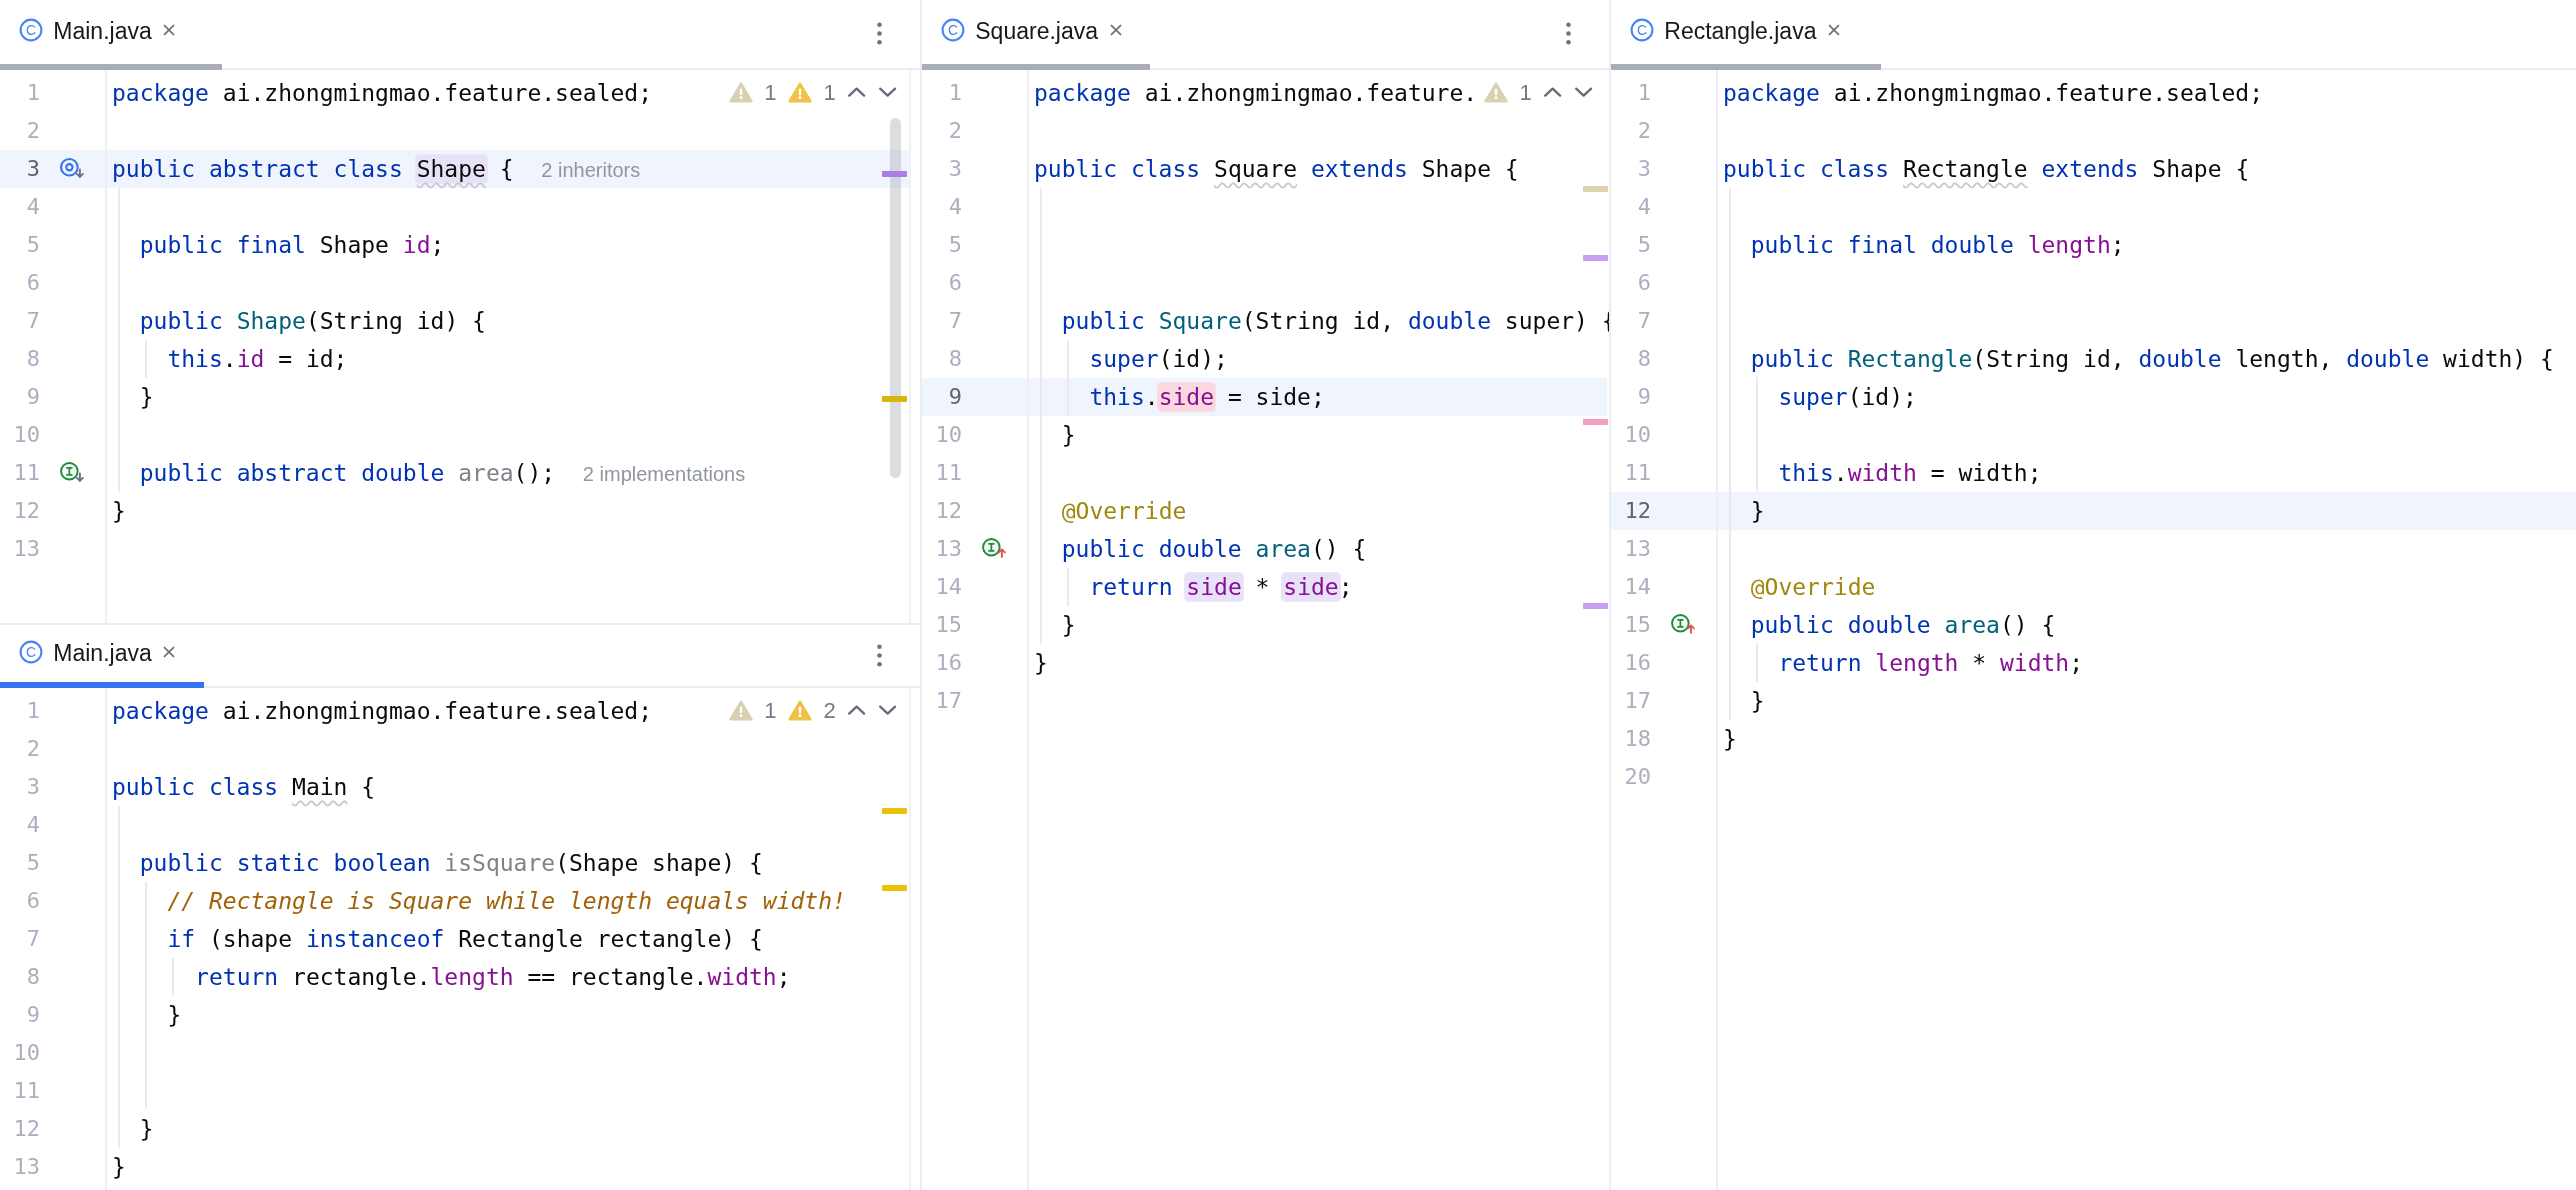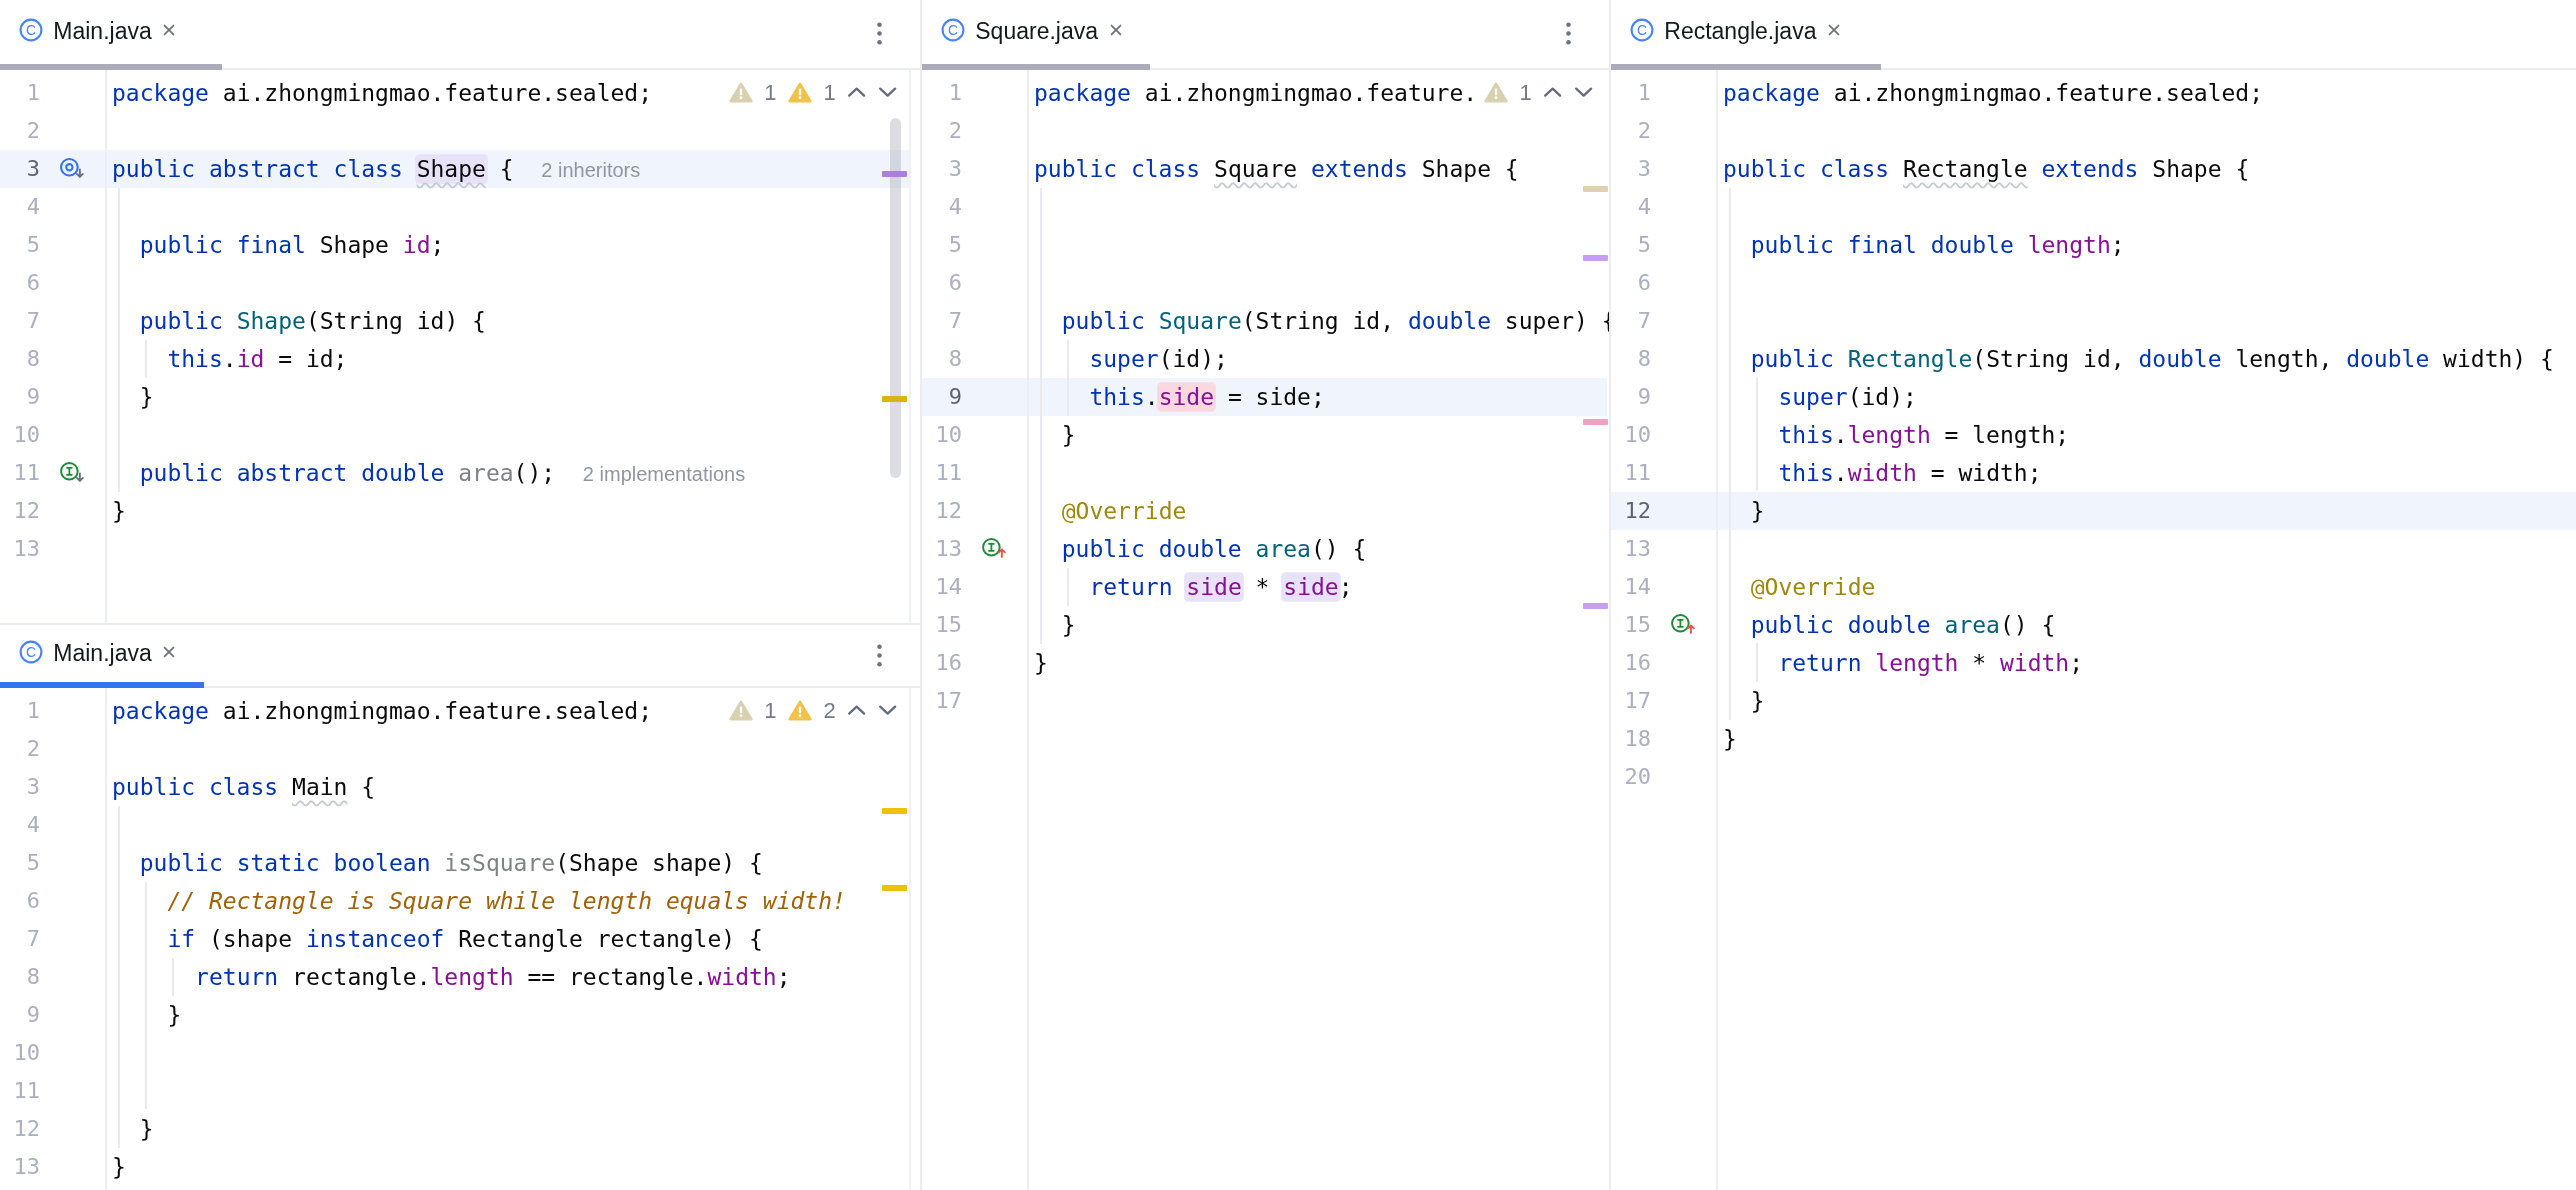--- a/index.html
+++ b/index.html
@@ -484,21 +484,20 @@
         <div class="row">
           <span class="lnum">8</span>
           <span class="code"><span class="pl">  </span><span class="kw">public</span><span class="pl"> </span><span class="mth">Rectangle</span><span class="pl">(String id, </span><span class="kw">double</span><span class="pl"> length, </span><span class="kw">double</span><span class="pl"> width) {</span></span>
         </div>
         <div class="row">
           <span class="lnum">9</span>
           <span class="code"><span class="pl">    </span><span class="kw">super</span><span class="pl">(id);</span></span>
         </div>
         <div class="row">
           <span class="lnum">10</span>
-          <span class="code"><span class="pl">    </span><span class="kw">this</span><span class="pl">.</span><span class="fld">length</span><span class="pl"> = length;</span></span>
         </div>
         <div class="row">
           <span class="lnum">11</span>
           <span class="code"><span class="pl">    </span><span class="kw">this</span><span class="pl">.</span><span class="fld">width</span><span class="pl"> = width;</span></span>
         </div>
         <div class="row caret">
           <span class="lnum">12</span>
           <span class="code"><span class="pl">  }</span></span>
         </div>
         <div class="row">

